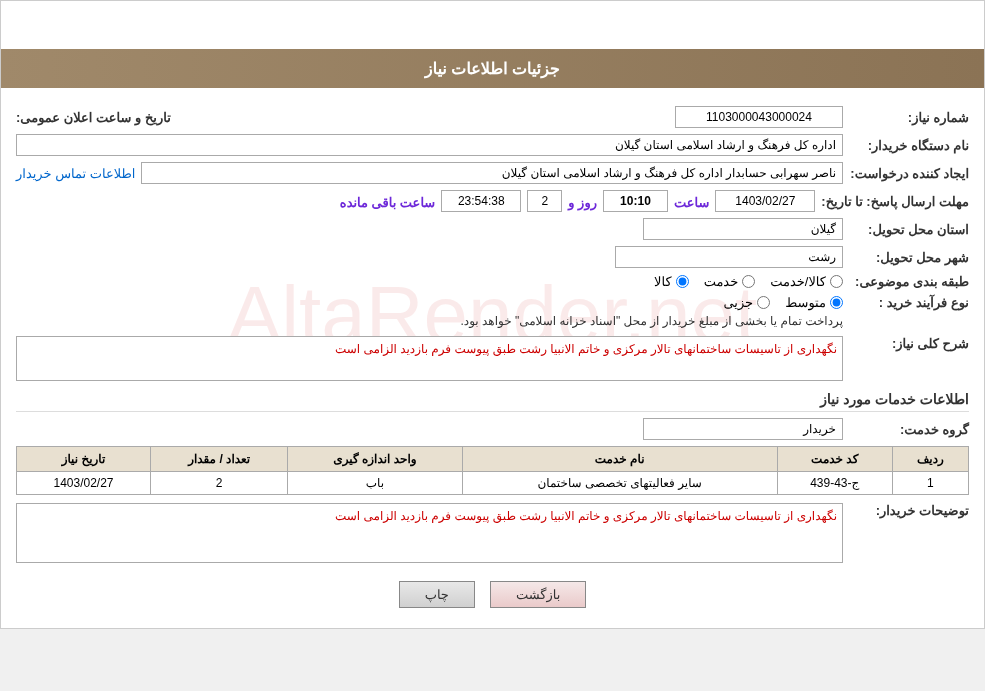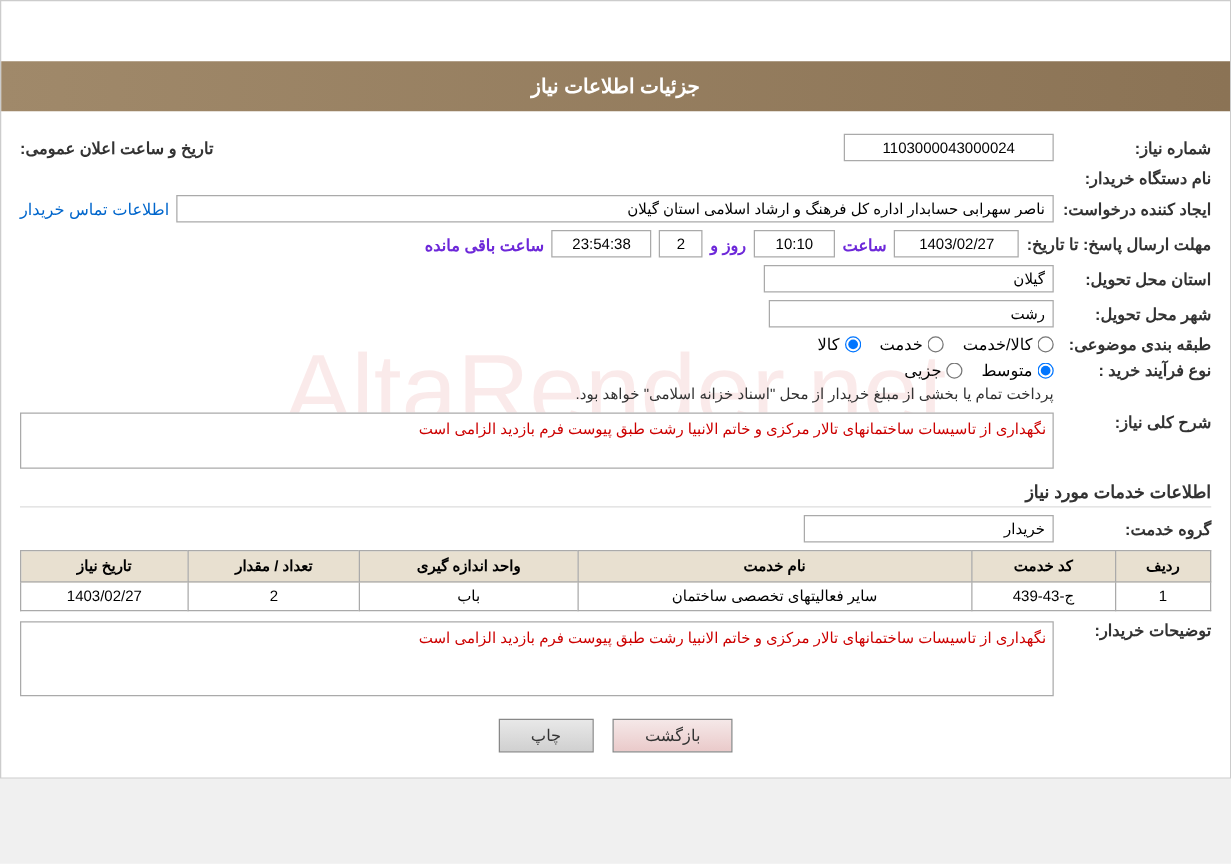--- a/index.html
+++ b/index.html
@@ -172,42 +172,43 @@
 
     <div class="form-row" style="margin-top:8px;">
       <span class="label">شماره نیاز:</span>
       <div class="input-box input-medium" style="text-align:center; direction:ltr;">1103000043000024</div>
       <span style="flex:1;"></span>
       <span class="label">تاریخ و ساعت اعلان عمومی:</span>
     </div>
 
     <div class="form-row">
       <span class="label">نام دستگاه خریدار:</span>
+      <div class="input-box input-wide" style="text-align:right;">اداره کل فرهنگ و ارشاد اسلامی استان گیلان</div>
     </div>
 
     <div class="form-row">
       <span class="label">ایجاد کننده درخواست:</span>
       <div class="input-box" style="flex:1; text-align:right;">ناصر سهرابی حسابدار اداره کل فرهنگ و ارشاد اسلامی استان گیلان</div>
       <a class="info-link" href="#">اطلاعات تماس خریدار</a>
     </div>
 
     <div class="form-row">
       <span class="label">مهلت ارسال پاسخ: تا تاریخ:</span>
       <div class="input-box" style="width:100px; direction:ltr; text-align:center;">1403/02/27</div>
       <span class="col-label">ساعت</span>
-      <div class="input-box" style="width:65px; direction:ltr; text-align:center;">10:10</div>
+      <div class="input-box" style="width:65px; direction:ltr; text-align:center;font-weight:bold;">10:10</div>
       <span class="col-label">روز و</span>
       <div class="input-box" style="width:35px; text-align:center;">2</div>
       <div class="input-box" style="width:80px; direction:ltr; text-align:center;">23:54:38</div>
       <span class="col-label">ساعت باقی مانده</span>
     </div>
 
     <div class="form-row">
       <span class="label">استان محل تحویل:</span>
-      <div class="input-box" style="width:232px; text-align:right;">گیلان</div>
+      <div class="input-box" style="width:200px; text-align:right;">گیلان</div>
     </div>
 
     <div class="form-row">
       <span class="label">شهر محل تحویل:</span>
       <div class="input-box" style="width:228px; text-align:right;">رشت</div>
     </div>
 
     <div class="form-row">
       <span class="label">طبقه بندی موضوعی:</span>
       <div class="radio-group">

